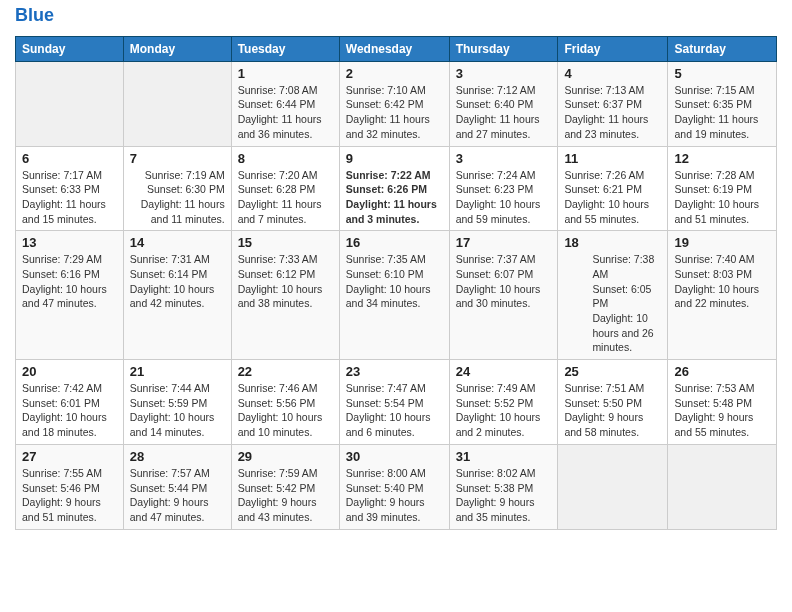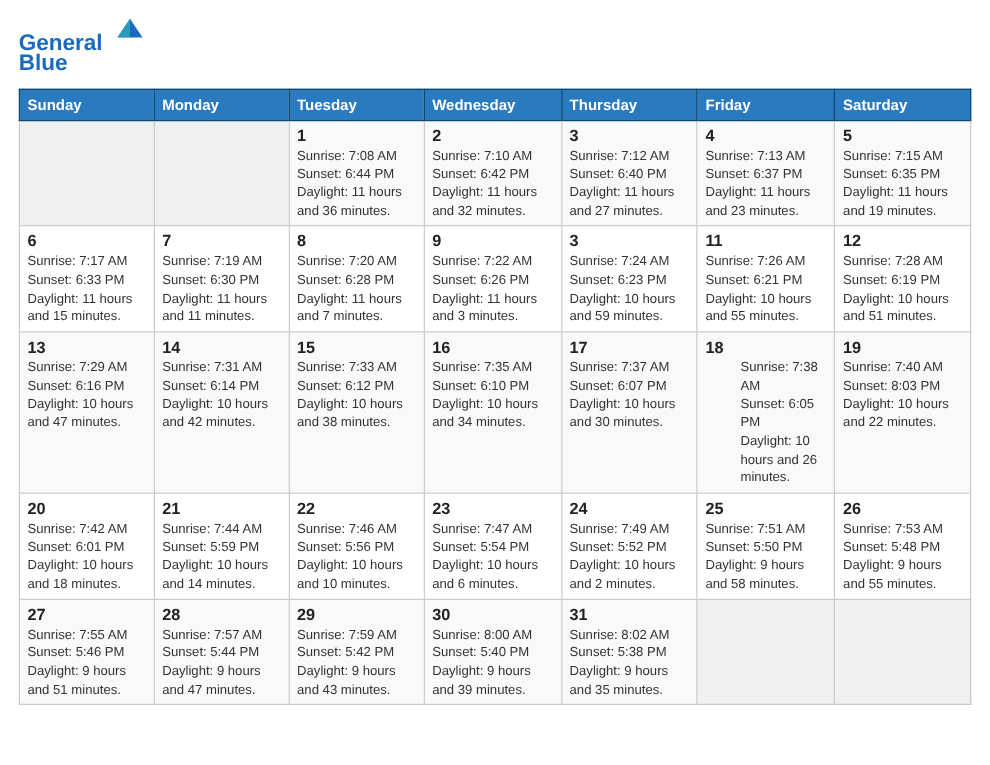--- a/index.html
+++ b/index.html
@@ -90,27 +90,20 @@
       background: #f0f0f0 !important;
     }
   </style>
 </head>
 <body>
 
 <div class="container">
   <div class="header">
     <div class="logo">
       <div>
-        <div class="logo-text">
-          <span>General</span>
-          <svg class="logo-icon" viewBox="0 0 30 30" xmlns="http://www.w3.org/2000/svg">
-            <path d="M15 5 L25 20 L5 20 Z" fill="#1a6bbf"></path>
-            <path d="M15 5 L25 20 L5 20 Z" fill="#2a9abf" clip-path="inset(0 50% 0 0)"></path>
-          </svg>
-        </div>
         <div class="logo-text" style="color:#1a6bbf; margin-top:-4px;">Blue</div>
       </div>
     </div>
     <div class="title-block">
     </div>
   </div>
 
   <table>
     <thead>
       <tr>
@@ -160,33 +153,33 @@
         </tr>
         <tr>
           <td>
             <span class="day-number">6</span>
             <div class="day-detail" style="white-space: pre-line;">Sunrise: 7:17 AM
 Sunset: 6:33 PM
 Daylight: 11 hours and 15 minutes.</div>
           </td>
           <td>
             <span class="day-number">7</span>
-            <div class="day-detail" style="white-space: pre-line;">Sunrise: 7:19 AM
+            <div class="day-detail" style="white-space: pre-line; text-align: right;">Sunrise: 7:19 AM
 Sunset: 6:30 PM
 Daylight: 11 hours and 11 minutes.</div>
           </td>
           <td>
             <span class="day-number">8</span>
             <div class="day-detail" style="white-space: pre-line;">Sunrise: 7:20 AM
 Sunset: 6:28 PM
 Daylight: 11 hours and 7 minutes.</div>
           </td>
           <td>
             <span class="day-number">9</span>
-            <div class="day-detail" style="white-space: pre-line;">Sunrise: 7:22 AM
+            <div class="day-detail" style="white-space: pre-line; font-weight: bold;">Sunrise: 7:22 AM
 Sunset: 6:26 PM
 Daylight: 11 hours and 3 minutes.</div>
           </td>
           <td>
             <span class="day-number">3</span>
             <div class="day-detail" style="white-space: pre-line;">Sunrise: 7:24 AM
 Sunset: 6:23 PM
 Daylight: 10 hours and 59 minutes.</div>
           </td>
           <td>

